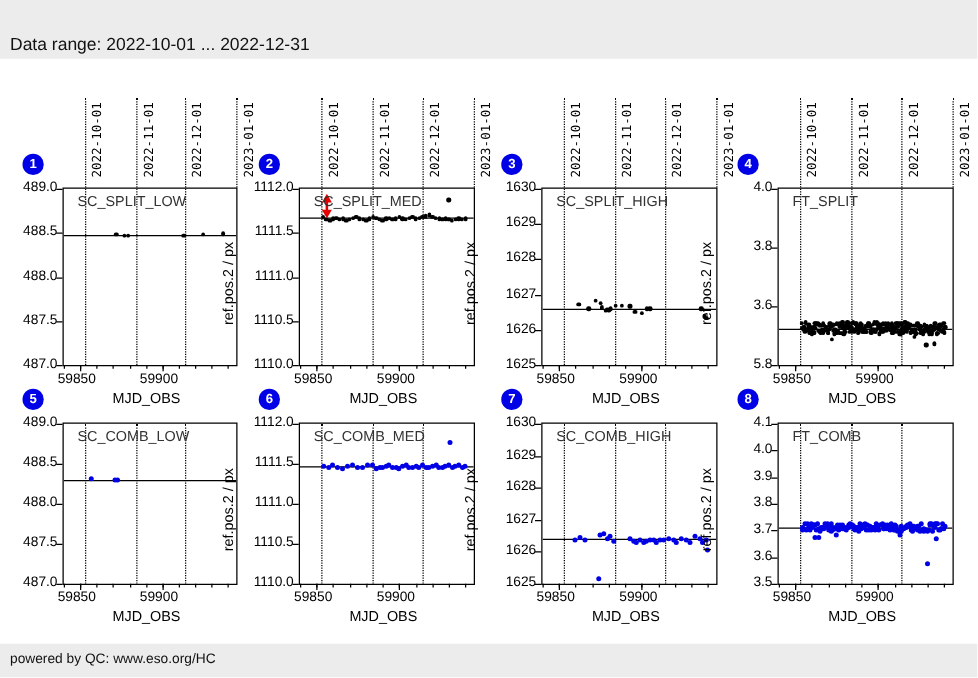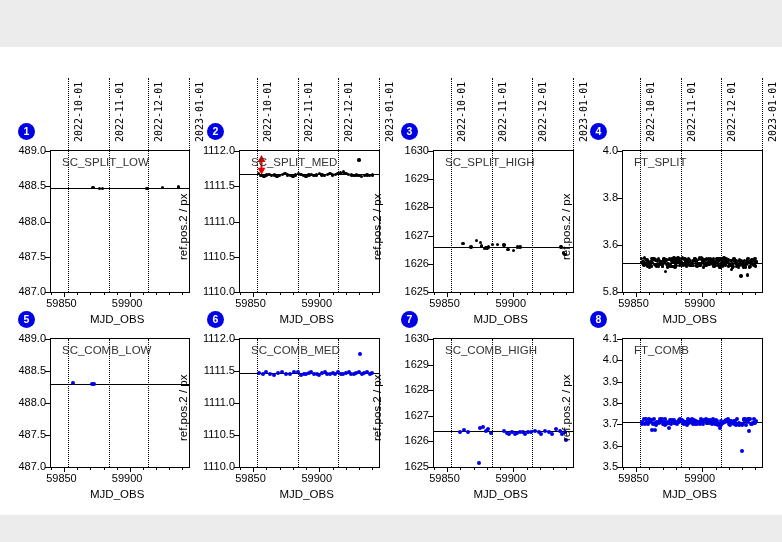--- a/index.html
+++ b/index.html
@@ -96,20 +96,21 @@
   }
   .dategrid{
     position:absolute;width:0;border-left:1px dotted #000;
   }
   .arrow{position:absolute;}
 </style>
 </head>
 <body>
 
 <div id="header">
+  <div id="subtitle">Data range: 2022-10-01 ... 2022-12-31</div>
 </div>
 
 <div id="plots">
     <div class="panel" style="left: 0px; top: 0px; width: 782px; height: 542px; pointer-events: none;">
       <div class="plotbox" style="left: 50px; top: 150px; width: 140px; height: 143px; pointer-events: auto;">
         <div class="vgrid" style="left: 17.0857px;"></div>
         <div class="vgrid" style="left: 57.8286px;"></div>
         <div class="vgrid" style="left: 97.2571px;"></div>
         <div class="vgrid" style="left: 138px;"></div>
         <div class="baseline" style="top: 36.66px;"></div>
@@ -1001,13 +1002,14 @@
       <div class="xminor" style="left: 702.429px; top: 467px;"></div>
       <div class="xminor" style="left: 715.667px; top: 467px;"></div>
       <div class="xminor" style="left: 728.905px; top: 467px;"></div>
       <div class="xminor" style="left: 742.143px; top: 467px;"></div>
       <div class="xminor" style="left: 755.381px; top: 467px;"></div>
       <div class="xaxis-title" style="left: 662.5px; top: 488px;">MJD_OBS</div>
     </div>
   </div>
 
 <div id="footer">
+  <div id="footer-left">powered by QC: www.eso.org/HC</div>
 </div>
 
 </body></html>

